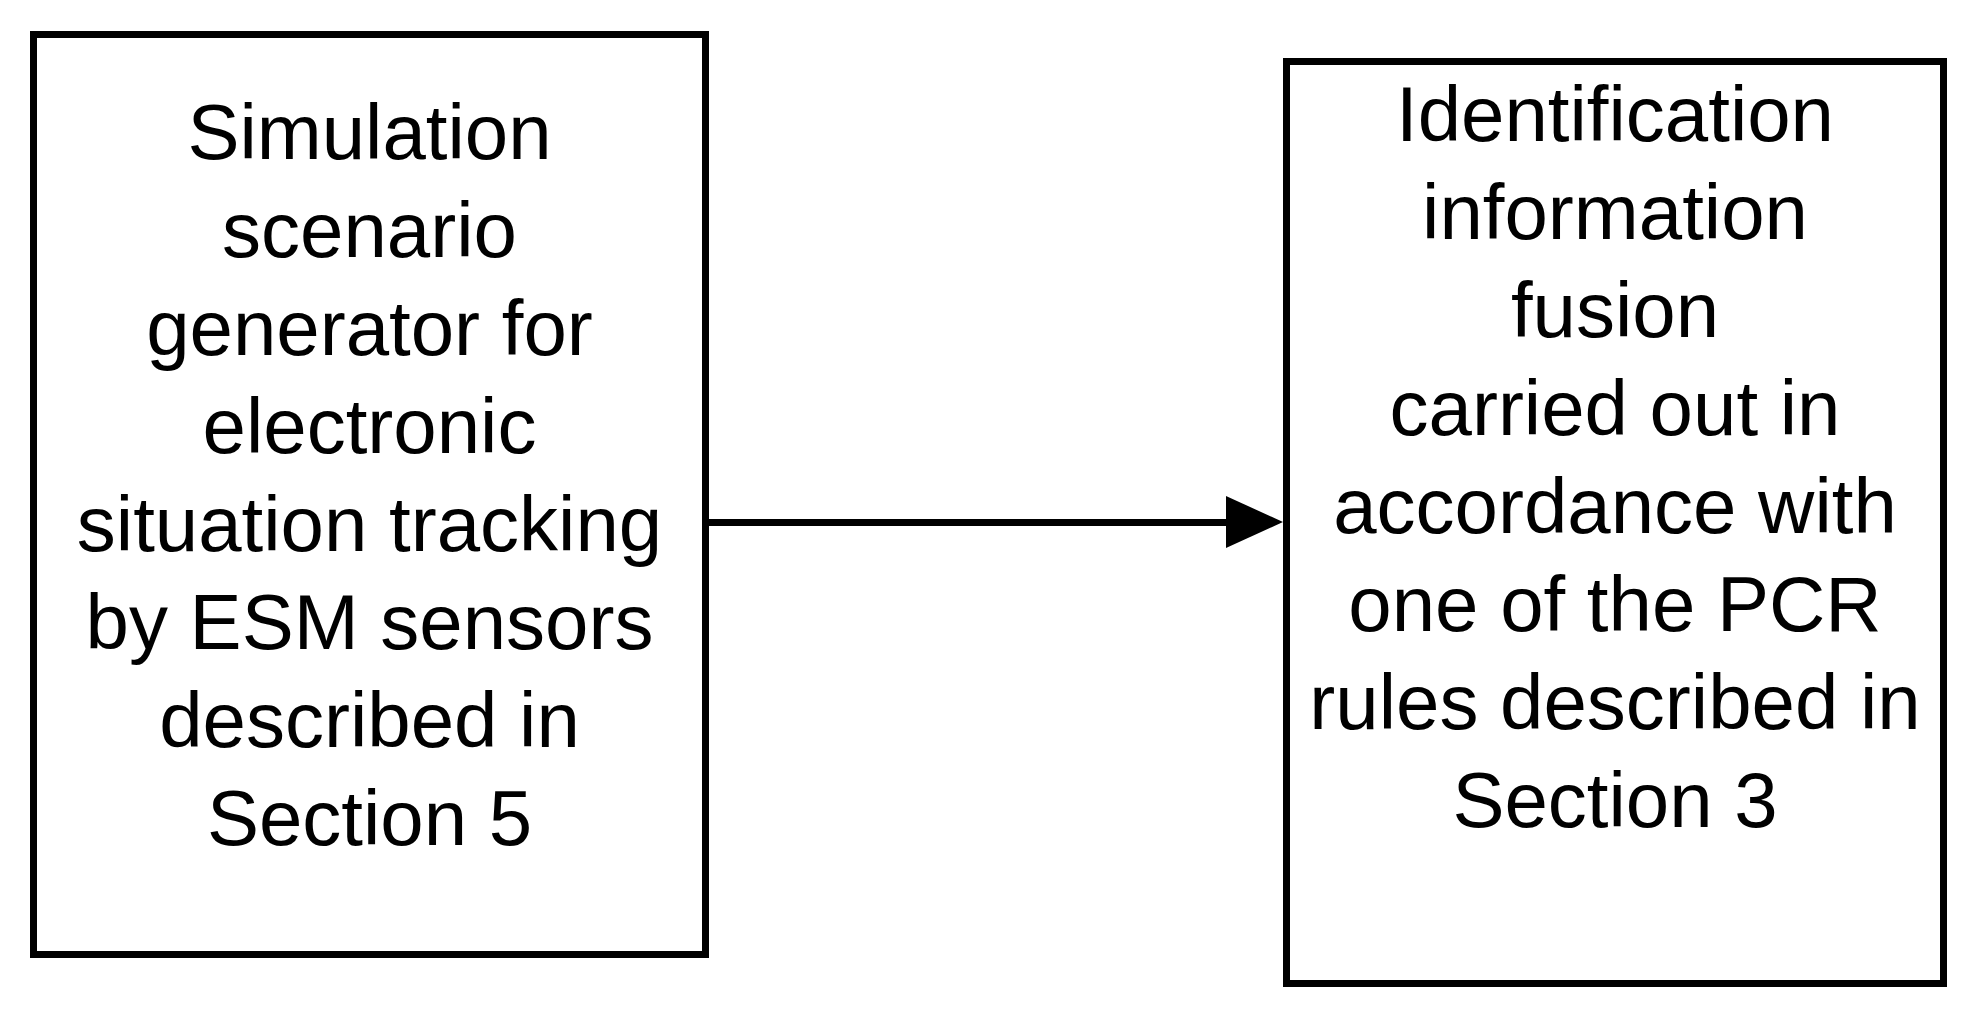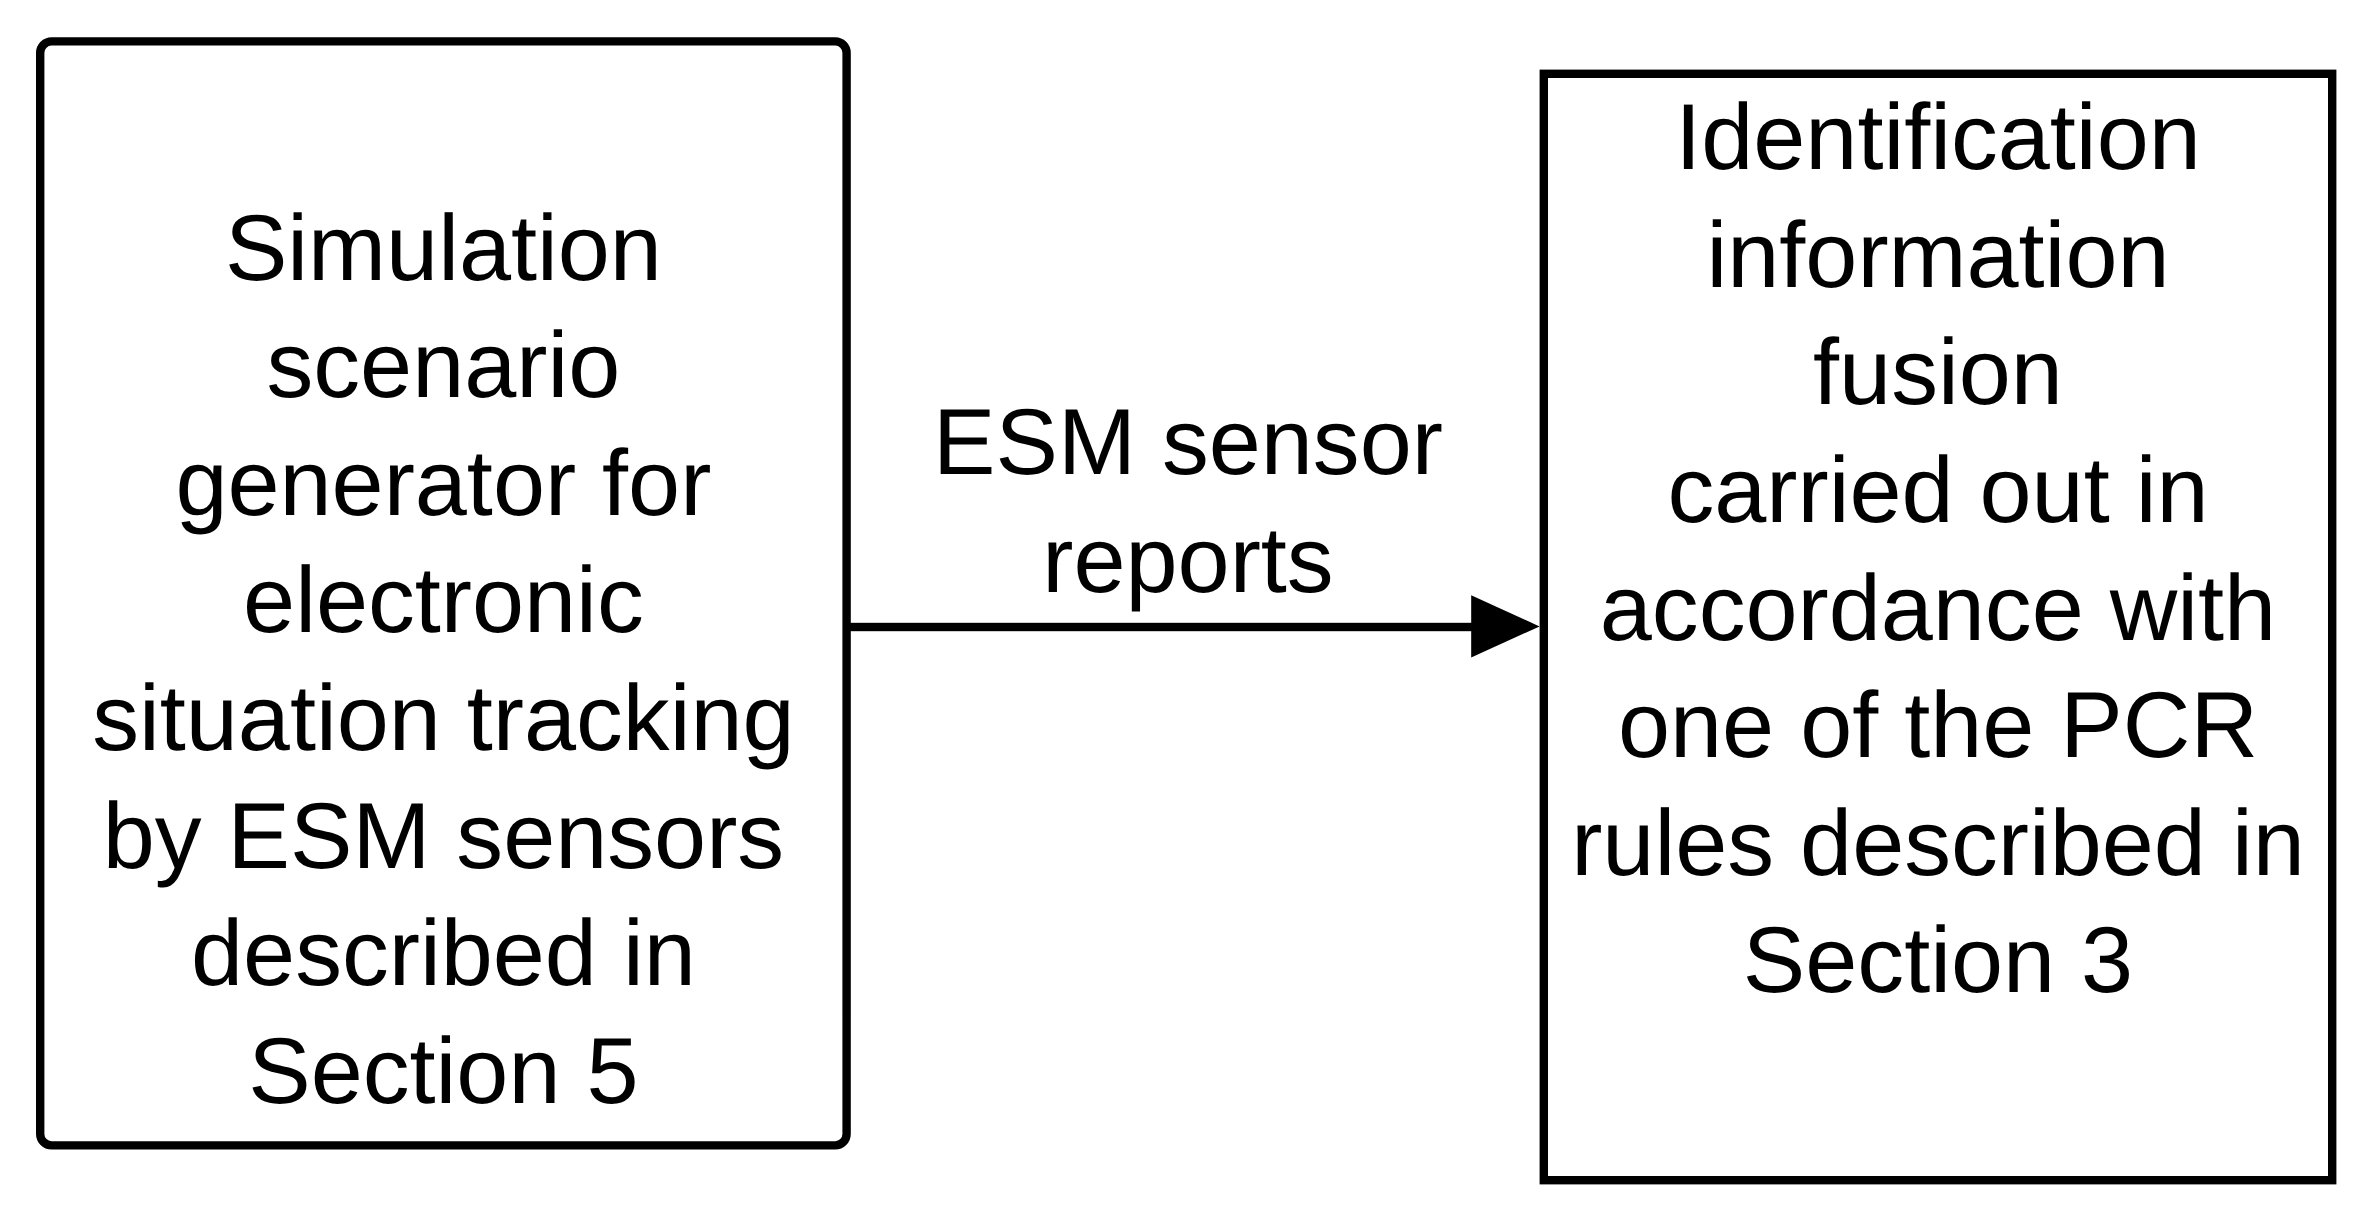--- a/index.html
+++ b/index.html
@@ -23,22 +23,21 @@
     box-sizing: border-box;
     display: flex;
     flex-direction: column;
     align-items: center;
   }
   #left-box {
     left: 30px;
     top: 31px;
     width: 679px;
     height: 927px;
-    padding-top: 119px;
-    border-radius: 13px;
+    padding-top: 45px;
   }
   #right-box {
     left: 1283px;
     top: 58px;
     width: 664px;
     height: 929px;
   }
   .box-text {
     font-size: 78px;
     line-height: 98px;
@@ -84,22 +83,20 @@
     <div class="box-text">Simulation
 scenario
 generator for
 electronic
 situation tracking
 by ESM sensors
 described in
 Section 5</div>
   </div>
 
-  <div id="arrow-label">ESM sensor
-reports</div>
 
   <div id="arrow-shaft"></div>
   <div id="arrow-head"></div>
 
   <div id="right-box" class="box">
     <div class="box-text">Identification
 information
 fusion
 carried out in
 accordance with

